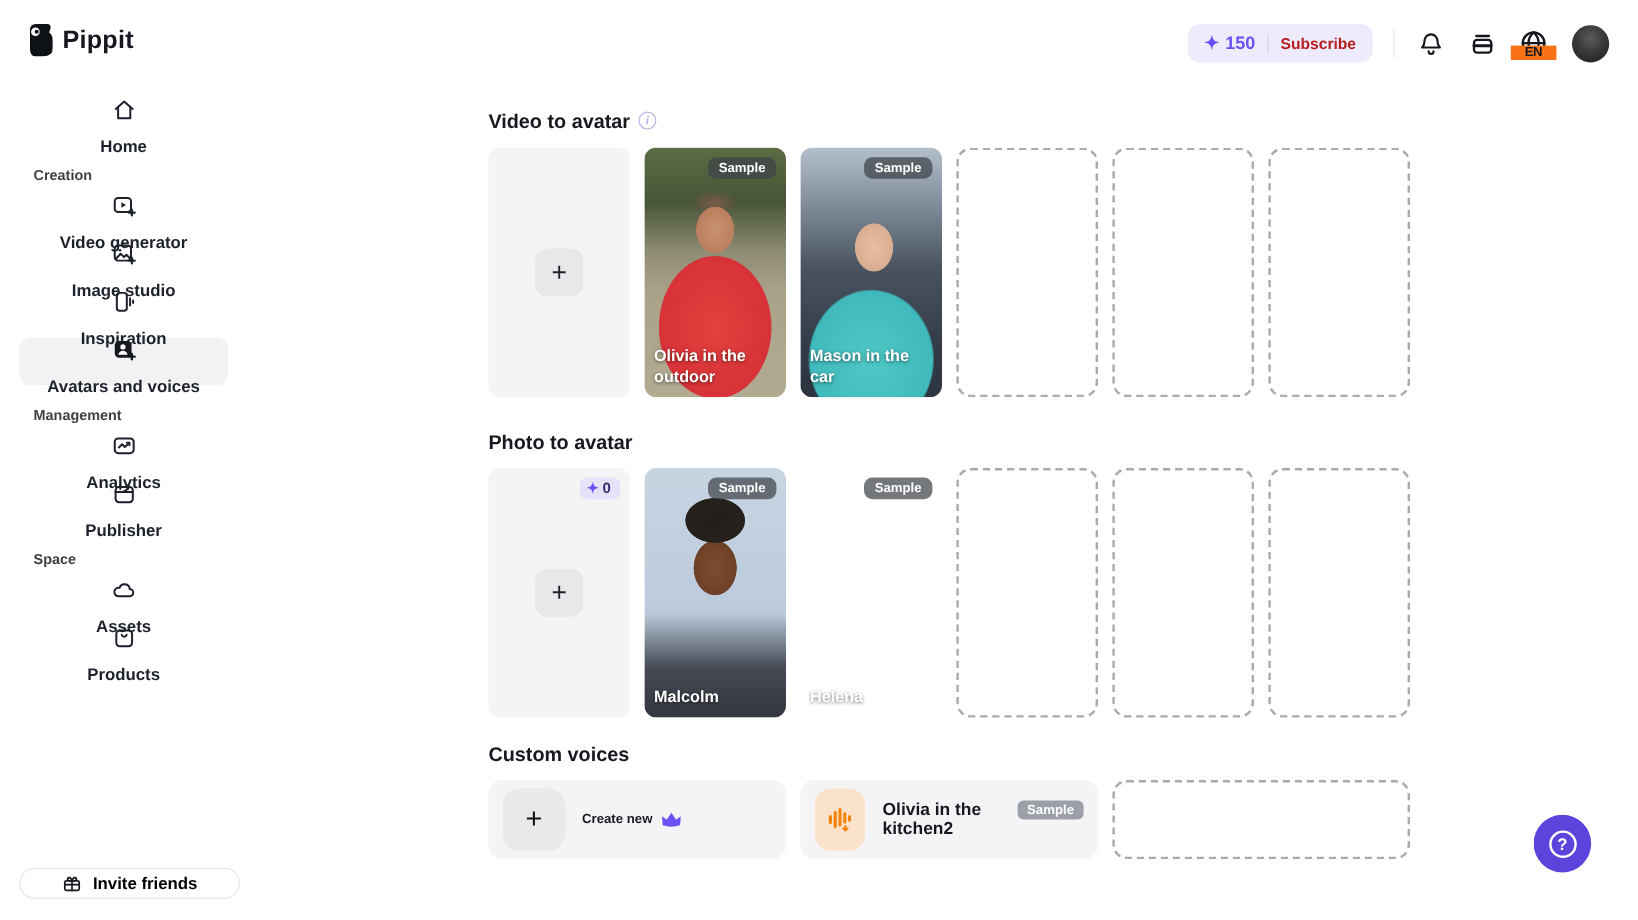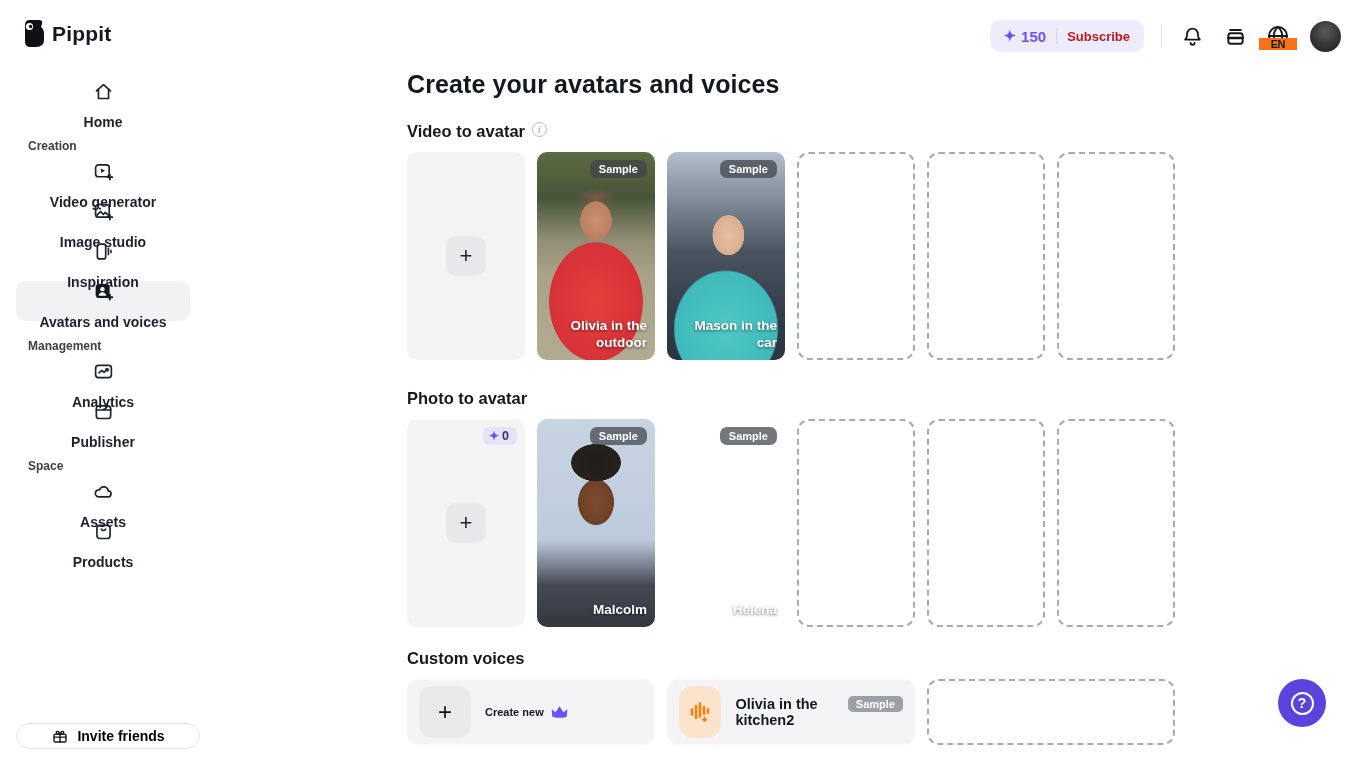--- a/index.html
+++ b/index.html
@@ -49,21 +49,21 @@
   .add-card { background:#f4f4f5; display:flex; align-items:center; justify-content:center; cursor:pointer; }
   .plus-square { width:40px; height:40px; border-radius:10px; background:#e8e8ea;
     display:flex; align-items:center; justify-content:center; font-size:22px; font-weight:400; color:#1d212b; }
   .credit-cost { position:absolute; top:8px; right:8px; background:#e6e2fa; border-radius:6px;
     padding:2px 8px 2px 6px; font-size:12.5px; font-weight:800; color:#34306b;
     display:flex; align-items:center; gap:3px; }
   .credit-cost .star { color:#6b52f4; font-size:12px; }
   .sample-card { cursor:pointer; }
   .sample-badge { position:absolute; top:8px; right:8px; background:rgba(62,66,74,.72);
     color:#fff; font-size:11px; font-weight:700; padding:3px 9px; border-radius:7px; }
-  .card-caption { position:absolute; bottom:8px; left:8px; right:8px; text-align:right;
+  .card-caption { position:absolute; bottom:8px; left:8px; right:8px; text-align:left;
     color:#fff; font-size:13.5px; font-weight:800; line-height:1.3;
     text-shadow:0 1px 3px rgba(0,0,0,.55); }
   .empty-slot { border:2px dashed #a7aaae; background:#fff; border-radius:12px; }
 
   
   .img-olivia { background:
     radial-gradient(ellipse 75px 95px at 50% 72%, #e4403c 0%, #d63238 62%, rgba(214,50,56,0) 63%),
     radial-gradient(ellipse 23px 28px at 50% 33%, #c99272 0%, #b97f5f 68%, rgba(185,127,95,0) 70%),
     radial-gradient(ellipse 28px 13px at 50% 22%, #7d5848 0%, rgba(125,88,72,0) 72%),
     linear-gradient(180deg,#5d6c42 0%,#475538 22%,#8f8d74 42%,#a9a289 58%,#b2ab92 100%); }
@@ -236,21 +236,20 @@
     <svg width="26" height="26" viewBox="0 0 24 24" fill="none" stroke="#15181f" stroke-width="1.8" stroke-linecap="round">
       <circle cx="12" cy="12" r="8.3"></circle>
       <path d="M3.7 12h16.6M12 3.7c-2.6 2.3-3.9 5.1-3.9 8.3s1.3 6 3.9 8.3c2.6-2.3 3.9-5.1 3.9-8.3s-1.3-6-3.9-8.3z"></path>
     </svg>
     <span class="globe-en">EN</span>
   </span>
   <span class="user-avatar"></span>
 </div>
 
 <div class="content">
-  <h1 class="page-title">Create your avatars and voices</h1>
 
   <div class="section-title-row">
     <span class="section-title">Video to avatar</span>
     <span class="info-icon">i</span>
   </div>
   <div class="cards-row">
     <div class="card add-card">
       <span class="plus-square">+</span>
     </div>
     <div class="card sample-card img-olivia">

